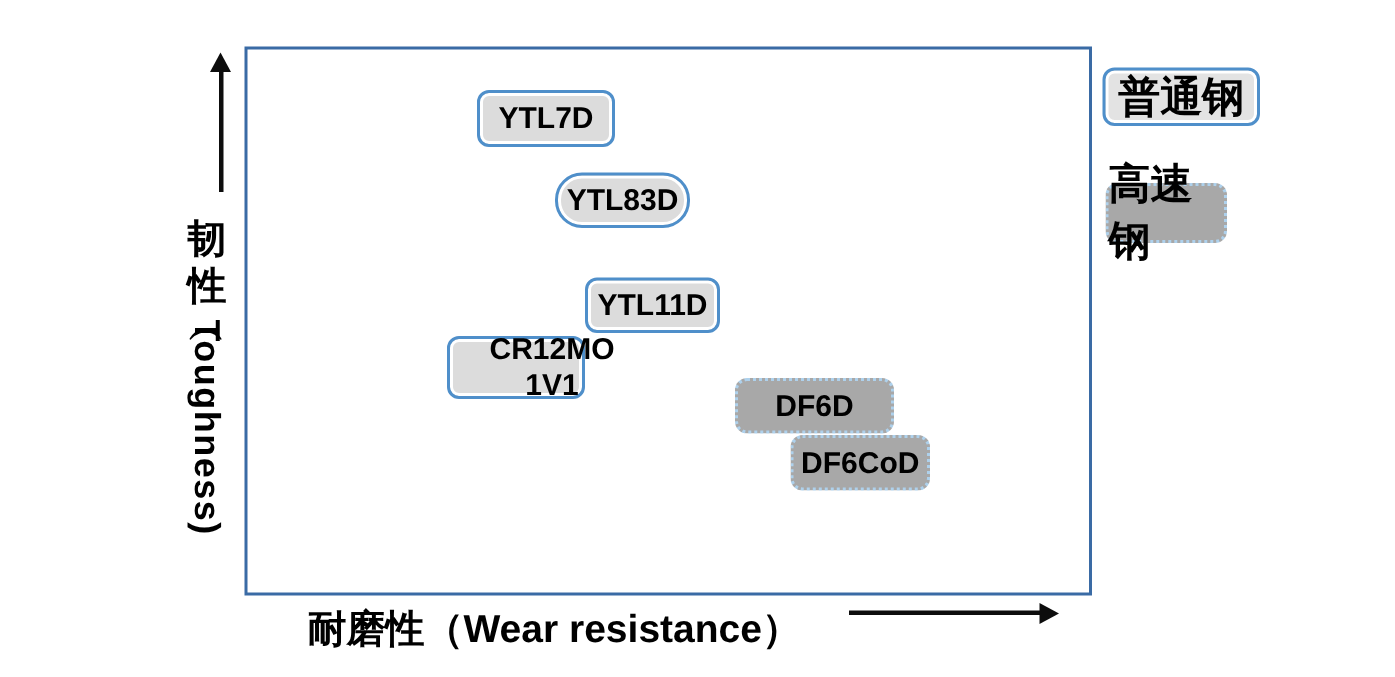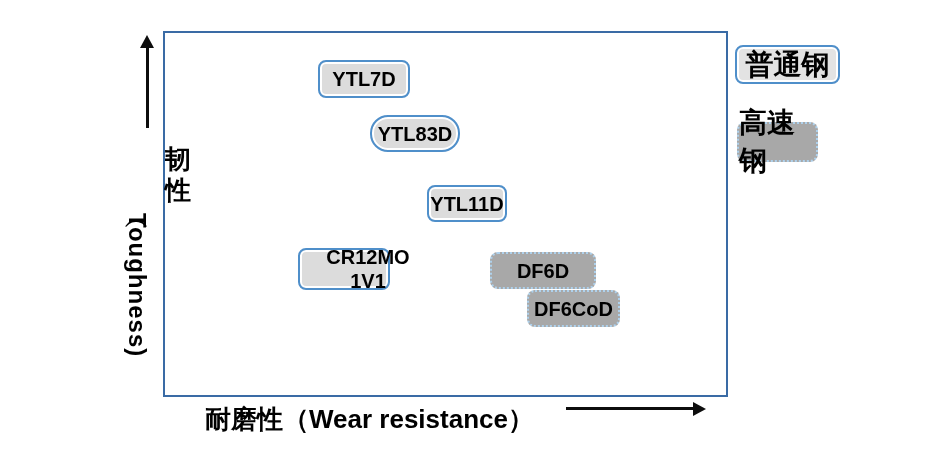--- a/index.html
+++ b/index.html
@@ -23,21 +23,21 @@
   
   .x-arrow-shaft{position:absolute;left:566px;top:407px;width:129px;height:3px;background:#0d0d0d;}
   .x-arrow-head{
     position:absolute;left:693px;top:402px;width:0;height:0;
     border-top:7px solid transparent;border-bottom:7px solid transparent;
     border-left:13px solid #0d0d0d;
   }
   
   .y-label-cn{
     position:absolute;left:122px;top:144px;width:32px;
-    font-size:26px;font-weight:bold;line-height:1.2;text-align:center;margin-left:40px;
+    font-size:26px;font-weight:bold;line-height:1.2;text-align:center;
   }
   .y-label-en{
     position:absolute;left:121px;top:212px;height:190px;
     writing-mode:vertical-rl;font-size:24px;font-weight:bold;letter-spacing:1px;
   }
   .x-label{
     position:absolute;left:205px;top:402px;
     font-size:26px;font-weight:bold;white-space:nowrap;
   }
   
@@ -82,24 +82,24 @@
   <div class="x-label">耐磨性（Wear resistance）</div>
   <div class="x-arrow-shaft"></div>
   <div class="x-arrow-head"></div>
 
   <div class="mat light" style="left:318px;top:60px;width:92px;height:38px;">
     <span>YTL7D</span>
   </div>
   <div class="mat light" style="left:370px;top:115px;width:90px;height:37px;border-radius:18px;">
     <span>YTL83D</span>
   </div>
-  <div class="mat light" style="left:390px;top:185px;width:80px;height:37px;margin-left:37px;">
+  <div class="mat light" style="left:390px;top:185px;width:90px;height:37px;">
     <span>YTL11D</span>
   </div>
-  <div class="mat light" style="left:298px;top:248px;width:92px;height:42px;padding-left:48px;">
+  <div class="mat light" style="left:298px;top:224px;width:92px;height:42px;padding-left:48px;">
     <span>CR12MO 1V1</span>
   </div>
 
   <div class="mat dark" style="left:490px;top:252px;width:106px;height:37px;">
     <span>DF6D</span>
   </div>
   <div class="mat dark" style="left:527px;top:290px;width:93px;height:37px;">
     <span>DF6CoD</span>
   </div>
 

